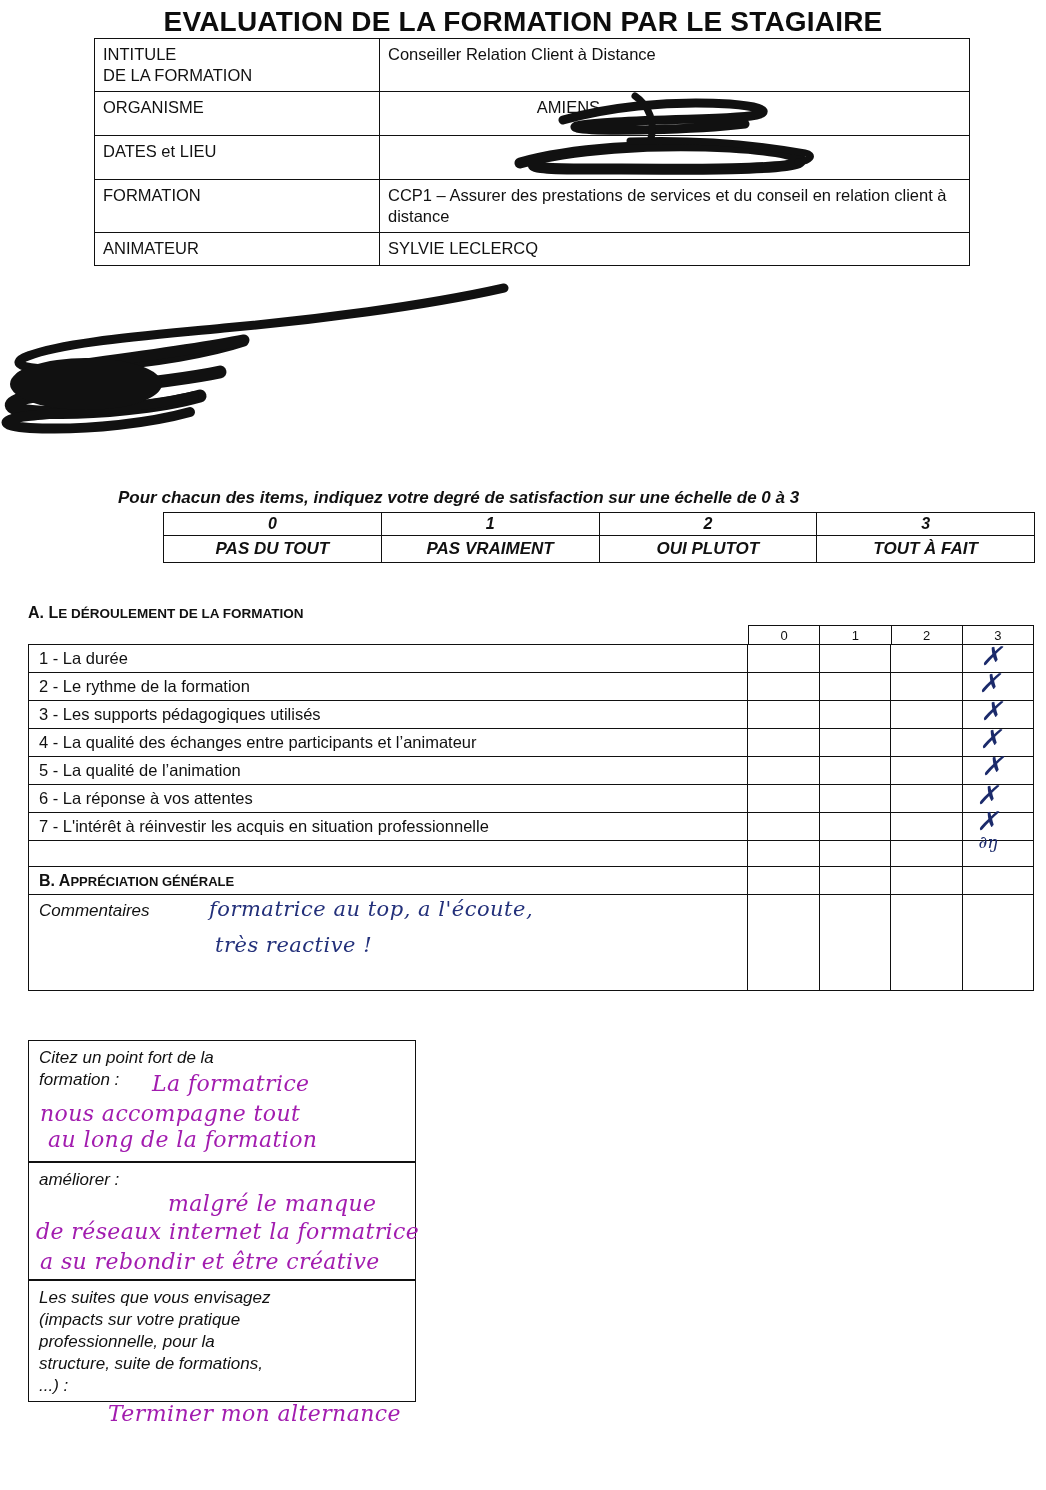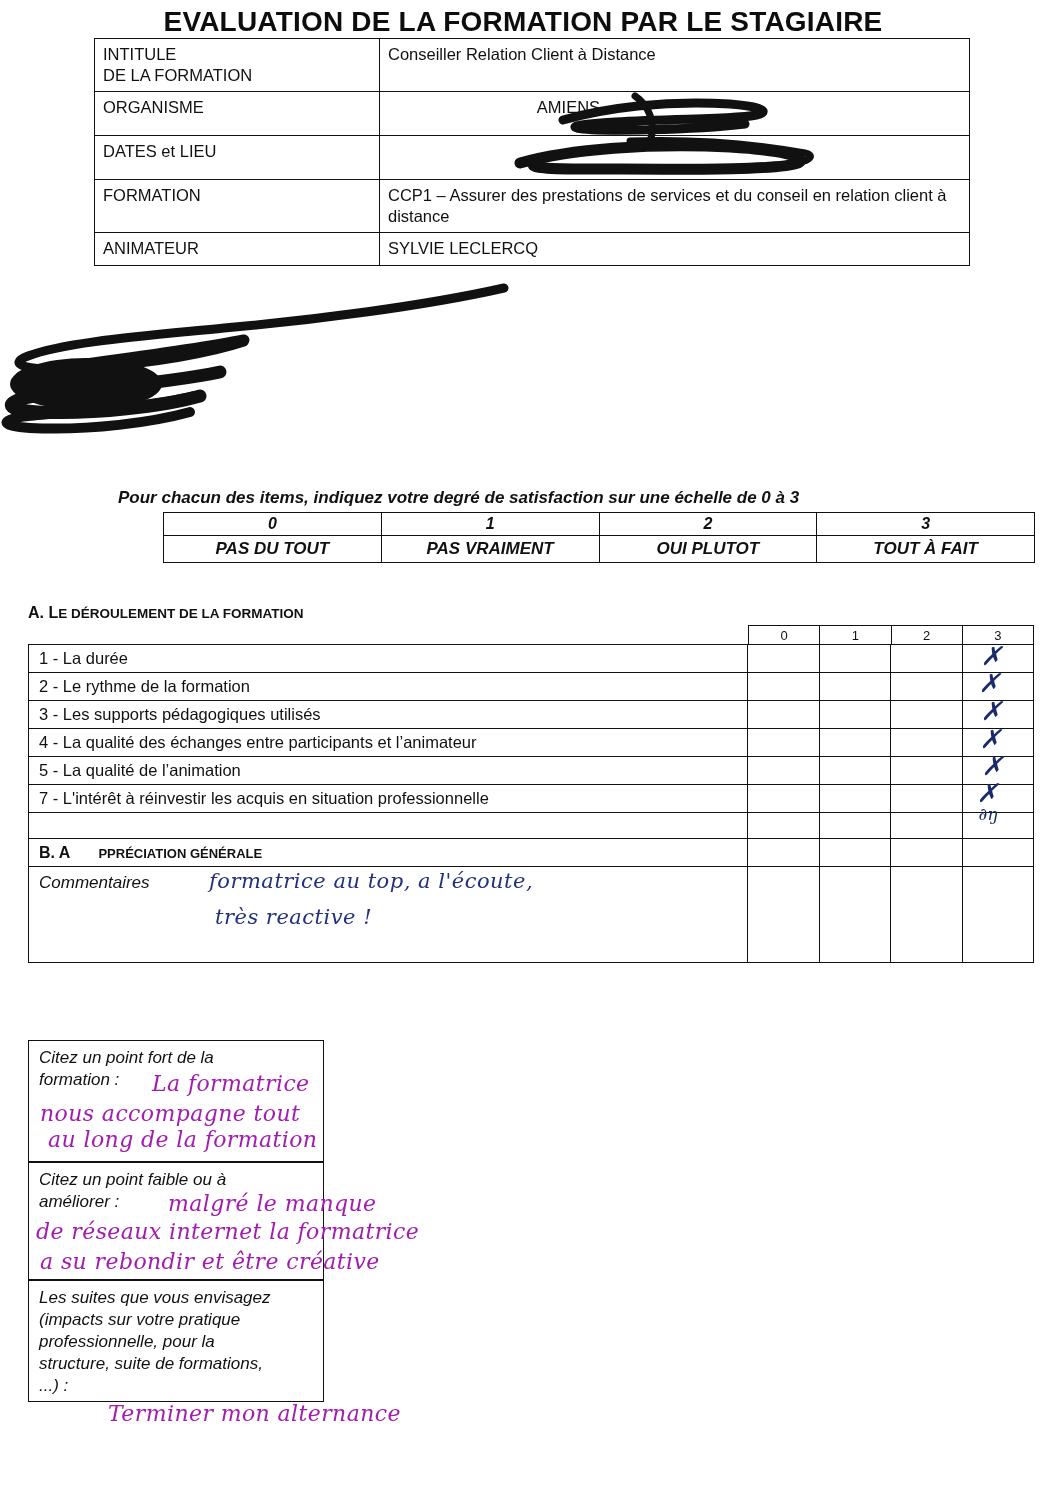--- a/index.html
+++ b/index.html
@@ -114,21 +114,21 @@
     width: 71.5px;
     padding: 0;
     position: relative;
   }
   .items-table tr.blank td { height: 25px; }
 
   .sec-b-row td {
     font-weight: bold;
     font-size: 16px;
   }
-  .sec-b-row .small { font-size: 13px; margin-left: 28px; }
+  .sec-b-row .small { font-size: 13px; }
 
   .comment-row td.comment-cell {
     height: 96px;
     vertical-align: top;
     font-style: italic;
     font-size: 17px;
     padding-top: 6px;
     position: relative;
   }
 
@@ -144,21 +144,21 @@
     color: #1b2a6b;
     font-family: "DejaVu Serif", serif;
     font-size: 26px;
     font-style: italic;
   }
 
   
   .bottom-box {
     position: absolute;
     left: 28px;
-    width: 296px;
+    width: 388px;
     border: 1.5px solid #111;
     font-style: italic;
     font-size: 17px;
     padding: 6px 8px 4px 10px;
     line-height: 1.3;
   }
   #box1 { top: 1040px; height: 122px; }
   #box2 { top: 1162px; height: 118px; }
   #box3 { top: 1280px; height: 122px; }
 
@@ -297,20 +297,29 @@
   <tr>
     <td>5 - La qualité de l’animation</td>
     <td class="cell"></td>
     <td class="cell"></td>
     <td class="cell"></td>
     <td class="cell">
           <span class="hand-mark" style="position:absolute;left:19px;top:-6px;">✗</span>
         </td>
   </tr>
   <tr>
+    <td>6 - La réponse à vos attentes</td>
+    <td class="cell"></td>
+    <td class="cell"></td>
+    <td class="cell"></td>
+    <td class="cell">
+          <span class="hand-mark" style="position:absolute;left:14px;top:-5px;">✗</span>
+        </td>
+  </tr>
+  <tr>
     <td>7 - L'intérêt à réinvestir les acquis en situation professionnelle</td>
     <td class="cell"></td>
     <td class="cell"></td>
     <td class="cell"></td>
     <td class="cell">
           <span class="hand-mark" style="position:absolute;left:14px;top:-7px;">✗</span>
         </td>
   </tr>
   <tr class="blank">
     <td>&nbsp;</td>
@@ -347,21 +356,20 @@
 
 <div class="bottom-box" id="box1">
   <div>Citez un point fort de la</div>
   <div>formation :</div>
 </div>
 <div class="hand-free" style="top:1068px;left:152px;">La formatrice</div>
 <div class="hand-free" style="top:1098px;left:40px;">nous accompagne tout</div>
 <div class="hand-free" style="top:1124px;left:48px;text-align:right;">au long de la formation</div>
 
 <div class="bottom-box" id="box2">
-  <div>Citez un point faible ou à</div>
   <div>améliorer :</div>
 </div>
 <div class="hand-free" style="top:1188px;left:168px;">malgré le manque</div>
 <div class="hand-free" style="top:1216px;left:36px;">de réseaux internet la formatrice</div>
 <div class="hand-free" style="top:1246px;left:40px;">a su rebondir et être créative</div>
 
 <div class="bottom-box" id="box3">
   <div>Les suites que vous envisagez</div>
   <div>(impacts sur votre pratique</div>
   <div>professionnelle, pour la</div>

